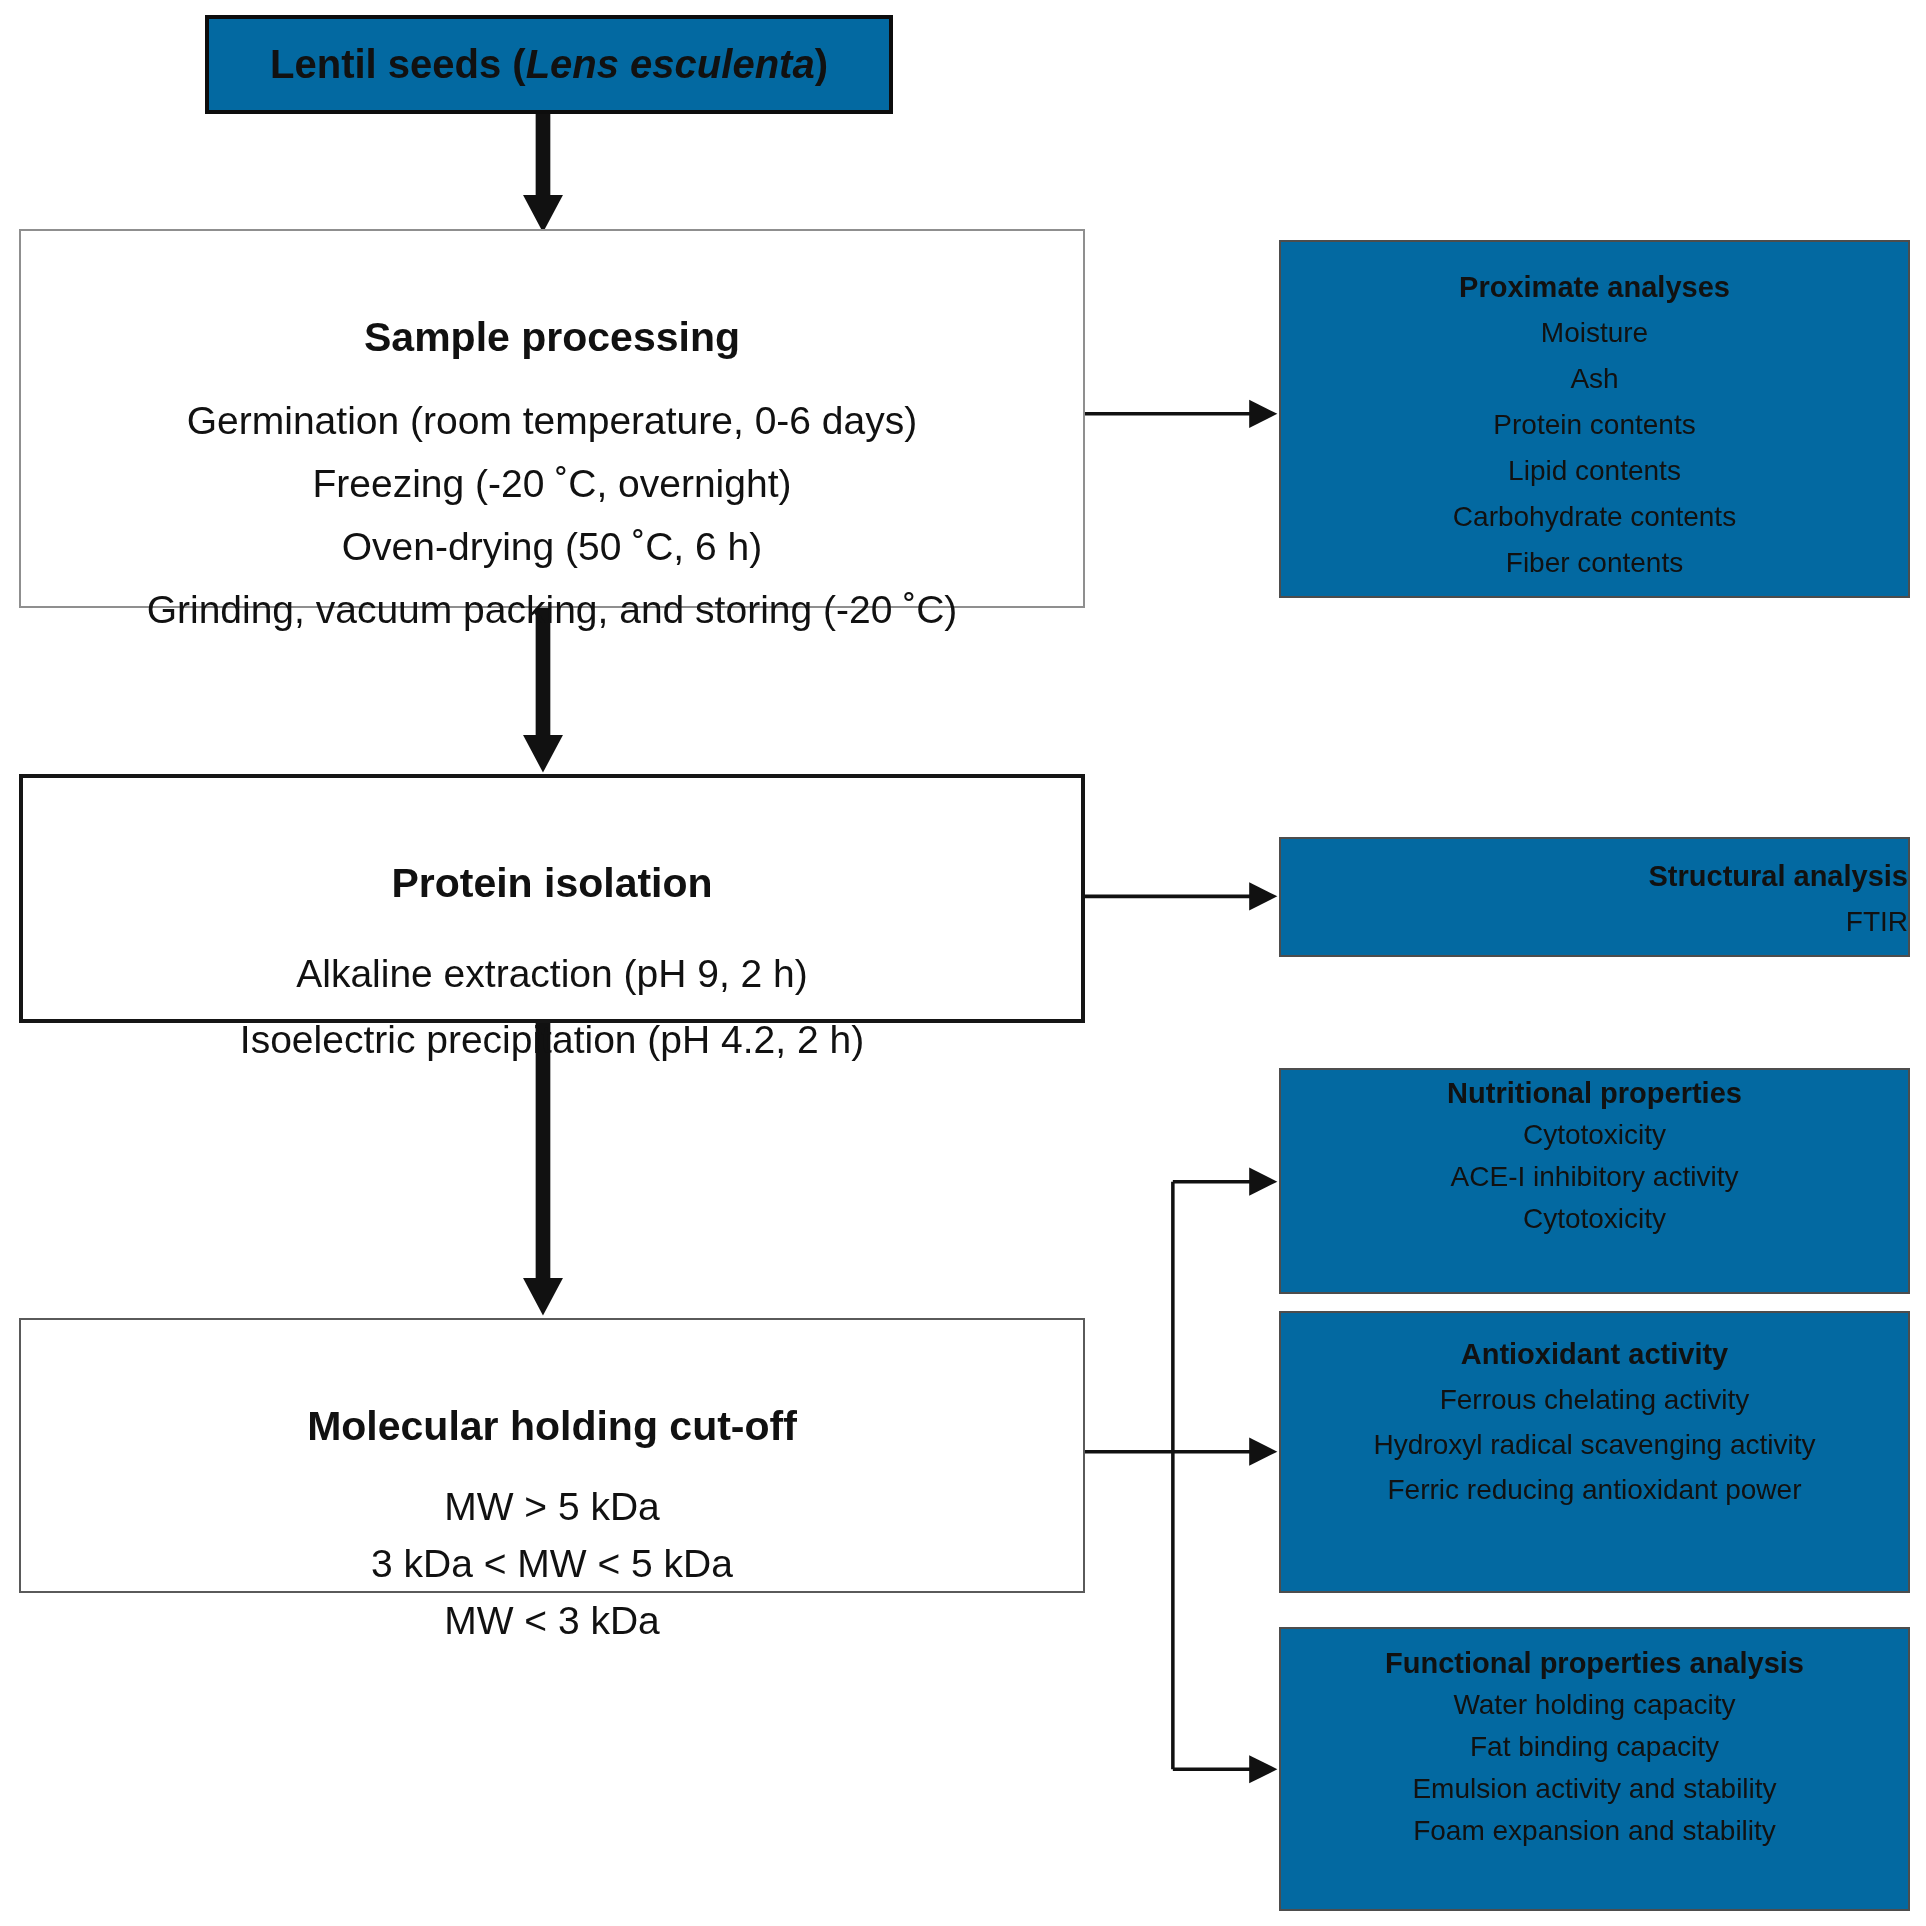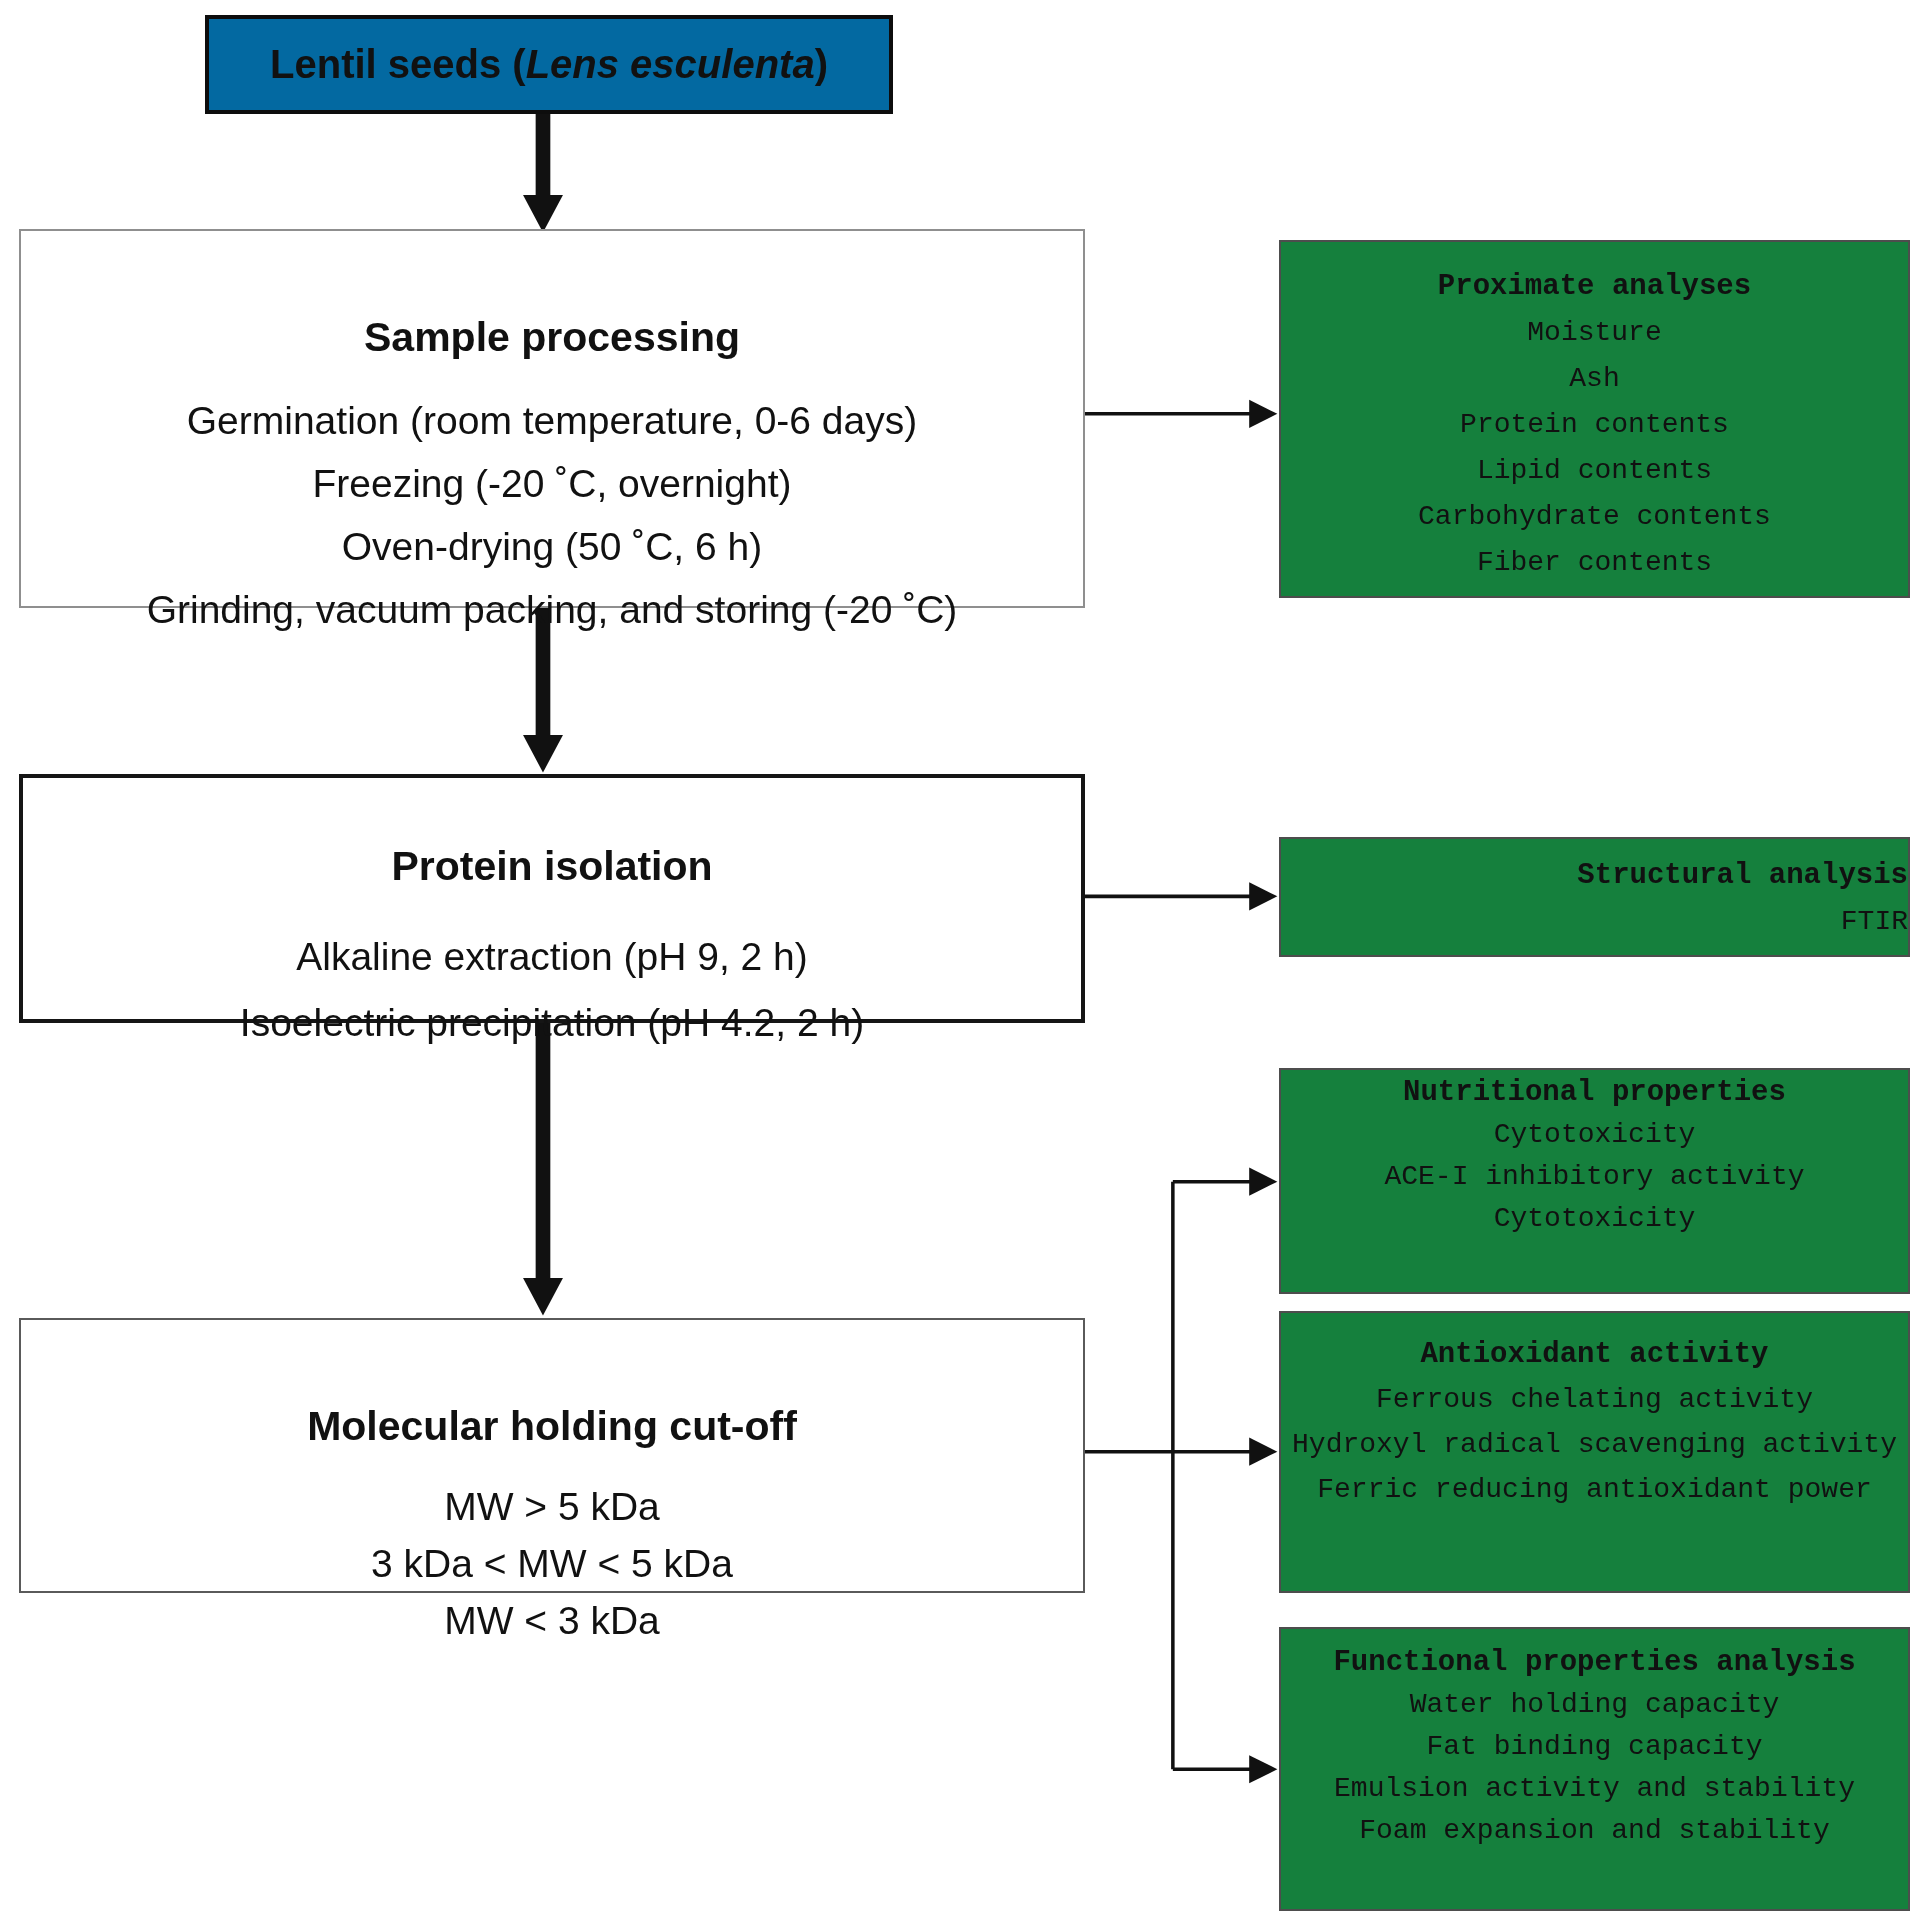--- a/index.html
+++ b/index.html
@@ -24,23 +24,22 @@
   }
   .node {
     position: absolute;
     box-sizing: border-box;
     text-align: center;
   }
   .white-node {
     background: #ffffff;
   }
   .gray-node {
-    background: #15803d;
+    background: #0369a1;
     border: 2.9px solid #4d4d4d;
-    font-family: Liberation Mono, monospace;
   }
   
   .proc-title {
     font-size: 41px;
     line-height: 54px;
     font-weight: bold;
     margin-top: 48px;
   }
   .proc-line {
     font-size: 39px;
@@ -67,21 +66,21 @@
     left: 19px; top: 229px; width: 1066px; height: 379px;
     border: 2.9px solid #8f8f8f;
     padding-top: 30.5px;
   }
   #box-sample .proc-line { line-height: 63px; }
   #box-sample .proc-title { margin-bottom: 25px; }
 
   #box-protein {
     left: 19px; top: 774px; width: 1066px; height: 249px;
     border: 4.7px solid #151515;
-    padding-top: 13px;
+    padding-top: 30px;
   }
   #box-protein .proc-line { line-height: 66px; }
   #box-protein .proc-title { margin-bottom: 30.5px; }
 
   #box-mw {
     left: 19px; top: 1318px; width: 1066px; height: 275px;
     border: 2.9px solid #5a5a5a;
     padding-top: 30.5px;
   }
   #box-mw .proc-line { line-height: 57px; }

